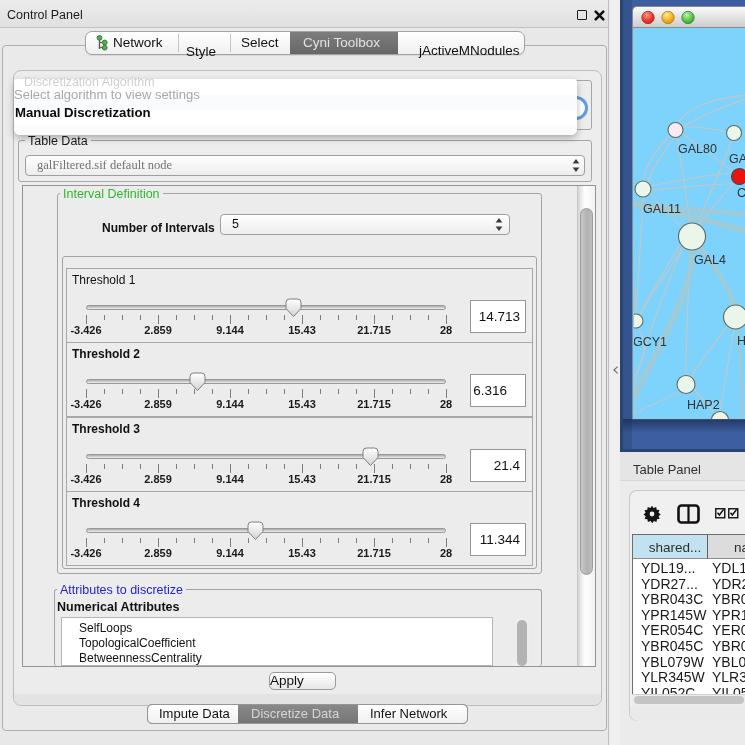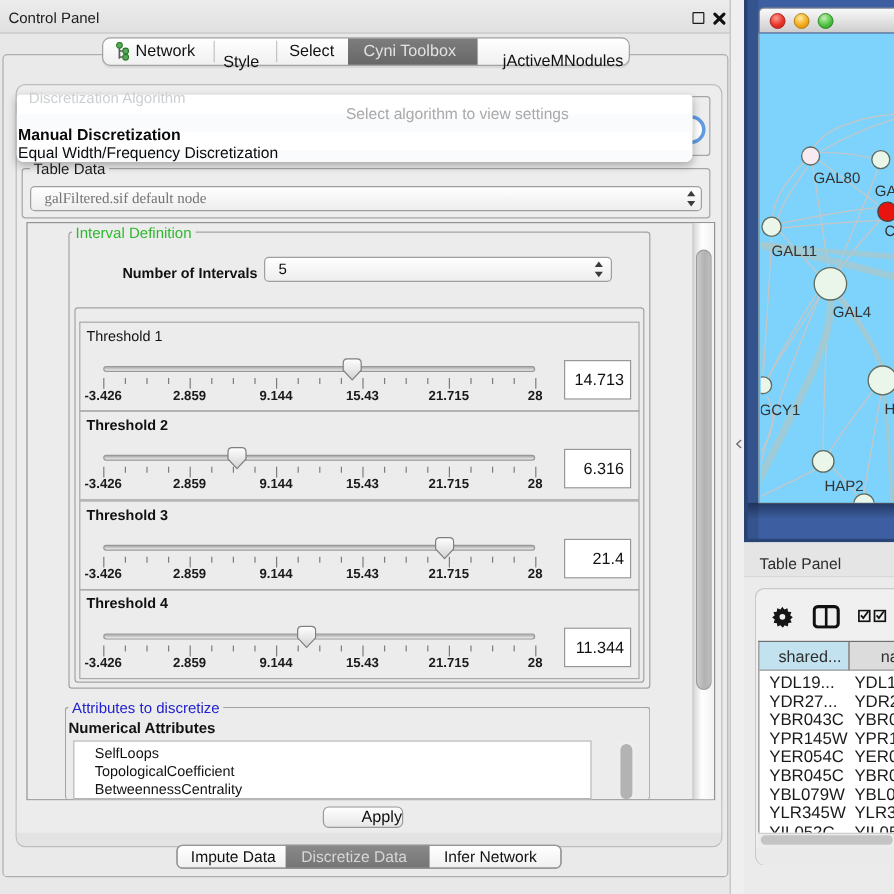--- a/index.html
+++ b/index.html
@@ -145,21 +145,21 @@
 <div class="abs" style="left:446px;top:398px;font-size:11px;font-weight:bold;color:#1a1a1a;transform:translateX(-50%);white-space:nowrap;">28</div>
 <svg class="abs" style="left:189.1px;top:372px;" width="17" height="20" viewBox="0 0 17 20">
 <defs>
         <linearGradient id="thg1" x1="0" y1="0" x2="0" y2="1">
           <stop offset="0" stop-color="#ffffff"></stop>
           <stop offset="1" stop-color="#d2d2d2"></stop>
         </linearGradient>
       </defs>
 <path d="M1 4.5 Q1 1 4.5 1 H12.5 Q16 1 16 4.5 V10.5 L8.5 18.5 L1 10.5 Z" fill="url(#thg1)" stroke="#7e7e7e" stroke-width="1"></path>
     </svg>
-<div class="abs" style="left:470px;top:374px;width:56px;height:33px;background:#ffffff;border:1px solid #979797;box-sizing:border-box;font-size:13.5px;color:#111;text-align:right;line-height:31px;padding-right:5px;">6.316</div>
+<div class="abs" style="left:470px;top:374px;width:56px;height:33px;background:#ffffff;border:1px solid #979797;box-sizing:border-box;font-size:13.5px;color:#111;text-align:right;line-height:31px;padding-right:18px;">6.316</div>
 <div class="abs" style="left:66px;top:417px;width:467px;height:75px;border:1px solid #a8a8a8;box-sizing:border-box;"></div>
 <div class="abs" style="left:72px;top:422px;font-size:12px;font-weight:bold;color:#111;">Threshold 3</div>
 <div class="abs" style="left:86px;top:454px;width:360px;height:5px;background:linear-gradient(#aaaaaa,#f0f0f0);border:1px solid #989898;border-radius:3px;box-sizing:border-box;"></div>
 <svg class="abs" style="left:66px;top:417px;" width="467" height="75" viewBox="0 0 467 75">
       <path d="M20.5 47 V56" stroke="#7d7d7d" stroke-width="1"></path>
       <path d="M38.5 47 V52" stroke="#7d7d7d" stroke-width="1"></path>
       <path d="M56.5 47 V52" stroke="#7d7d7d" stroke-width="1"></path>
       <path d="M74.5 47 V52" stroke="#7d7d7d" stroke-width="1"></path>
       <path d="M92.5 47 V56" stroke="#7d7d7d" stroke-width="1"></path>
       <path d="M110.5 47 V52" stroke="#7d7d7d" stroke-width="1"></path>
@@ -246,39 +246,38 @@
 </div>
 
 <div class="abs" style="left:516px;top:618px;width:13px;height:47px;background:#eeeeee;"></div>
 <div class="abs" style="left:517px;top:620px;width:10px;height:46px;background:#b3b3b3;border-radius:5px;"></div>
 
 <div class="abs" style="left:577px;top:186px;width:18px;height:480px;background:linear-gradient(90deg,#d6d6d6,#ffffff 40%,#f2f2f2);border-left:1px solid #c6c6c6;box-sizing:border-box;"></div>
 <div class="abs" style="left:580px;top:208px;width:13px;height:367px;background:linear-gradient(90deg,#c9c9c9,#b2b2b2 55%,#bdbdbd);border:1px solid #9b9b9b;border-radius:7px;box-sizing:border-box;"></div>
 
 <div class="abs" style="left:14px;top:667px;width:587px;height:27px;background:#ececec;"></div>
 <div class="abs" style="left:14px;top:694px;width:587px;height:11px;background:#e3e3e3;border-radius:0 0 8px 8px;"></div>
-<div class="abs" style="left:269px;top:672px;width:67px;height:18px;background:linear-gradient(#ffffff,#e6e6e6);border:1px solid #9a9a9a;border-radius:5px;box-sizing:border-box;text-align:right;font-size:13.5px;color:#111;line-height:16px;">Apply</div>
+<div class="abs" style="left:269px;top:672px;width:67px;height:18px;background:linear-gradient(#ffffff,#e6e6e6);border:1px solid #9a9a9a;border-radius:5px;box-sizing:border-box;text-align:left;font-size:13.5px;color:#111;line-height:16px;">Apply</div>
 
 <div class="abs" style="left:147px;top:704px;width:321px;height:20px;background:linear-gradient(#ffffff,#f0f0f0);border:1px solid #969696;border-radius:5px;box-sizing:border-box;"></div>
 <div class="abs" style="left:238px;top:704px;width:120px;height:20px;background:linear-gradient(#8a8a8a,#747474);"></div>
 <div class="abs" style="left:147px;top:704px;width:321px;height:20px;border:1px solid #969696;border-radius:5px;box-sizing:border-box;"></div>
 <div class="abs" style="left:159px;top:706px;font-size:13px;color:#111;">Impute Data</div>
 <div class="abs" style="left:251px;top:706px;font-size:13px;color:#d6d6d6;">Discretize Data</div>
 <div class="abs" style="left:370px;top:706px;font-size:13px;color:#111;">Infer Network</div>
 
 <div class="abs" style="left:18px;top:80px;width:574px;height:50px;border:1px solid #a6a6a6;border-radius:3px;box-sizing:border-box;"></div>
 <div class="abs" style="left:22px;top:96px;width:566px;height:24px;background:#ffffff;border:3px solid #639be0;border-radius:12px;box-sizing:border-box;"></div>
 
 <div class="abs" style="left:14px;top:79px;width:563px;height:56px;background:#ffffff;border-radius:3px 3px 6px 6px;box-shadow:0 3px 7px rgba(0,0,0,0.28);"></div>
 <div class="abs" style="left:14px;top:95px;width:563px;height:15px;background:#fafbfd;"></div>
 <div class="abs" style="left:14px;top:125px;width:563px;height:10px;background:#fafbfd;border-radius:0 0 6px 6px;"></div>
 <div class="abs" style="left:24px;top:75px;font-size:12.5px;color:#ccd0d3;">Discretization Algorithm</div>
-<div class="abs" style="left:14px;top:87px;width:460px;text-align:right;font-size:13px;color:#a9a9a9;">Select algorithm to view settings</div>
+<div class="abs" style="left:14px;top:87px;width:460px;text-align:left;font-size:13px;color:#a9a9a9;">Select algorithm to view settings</div>
 <div class="abs" style="left:15px;top:105px;font-size:13.2px;font-weight:bold;color:#0a0a0a;">Manual Discretization</div>
-<div class="abs" style="left:15px;top:120px;font-size:13px;color:#0a0a0a;">Equal Width/Frequency Discretization</div>
 
 <div class="abs" style="left:608px;top:0;width:12px;height:745px;background:#efefef;border-left:1px solid #bdbdbd;box-sizing:border-box;"></div>
 <svg class="abs" style="left:613px;top:366px;" width="6" height="8" viewBox="0 0 6 8">
   <path d="M4.6 0.6 L1 4 L4.6 7.4" fill="none" stroke="#6f6f6f" stroke-width="1.2"></path>
 </svg>
 
 <div class="abs" style="left:620px;top:0;width:125px;height:452px;background:#3d5fa2;"></div>
 <div class="abs" style="left:620px;top:0;width:12px;height:452px;background:#35548e;"></div>
 <div class="abs" style="left:620px;top:0;width:3px;height:452px;background:#294272;"></div>
 <div class="abs" style="left:632px;top:419px;width:113px;height:1px;background:#8a8a8a;"></div>

